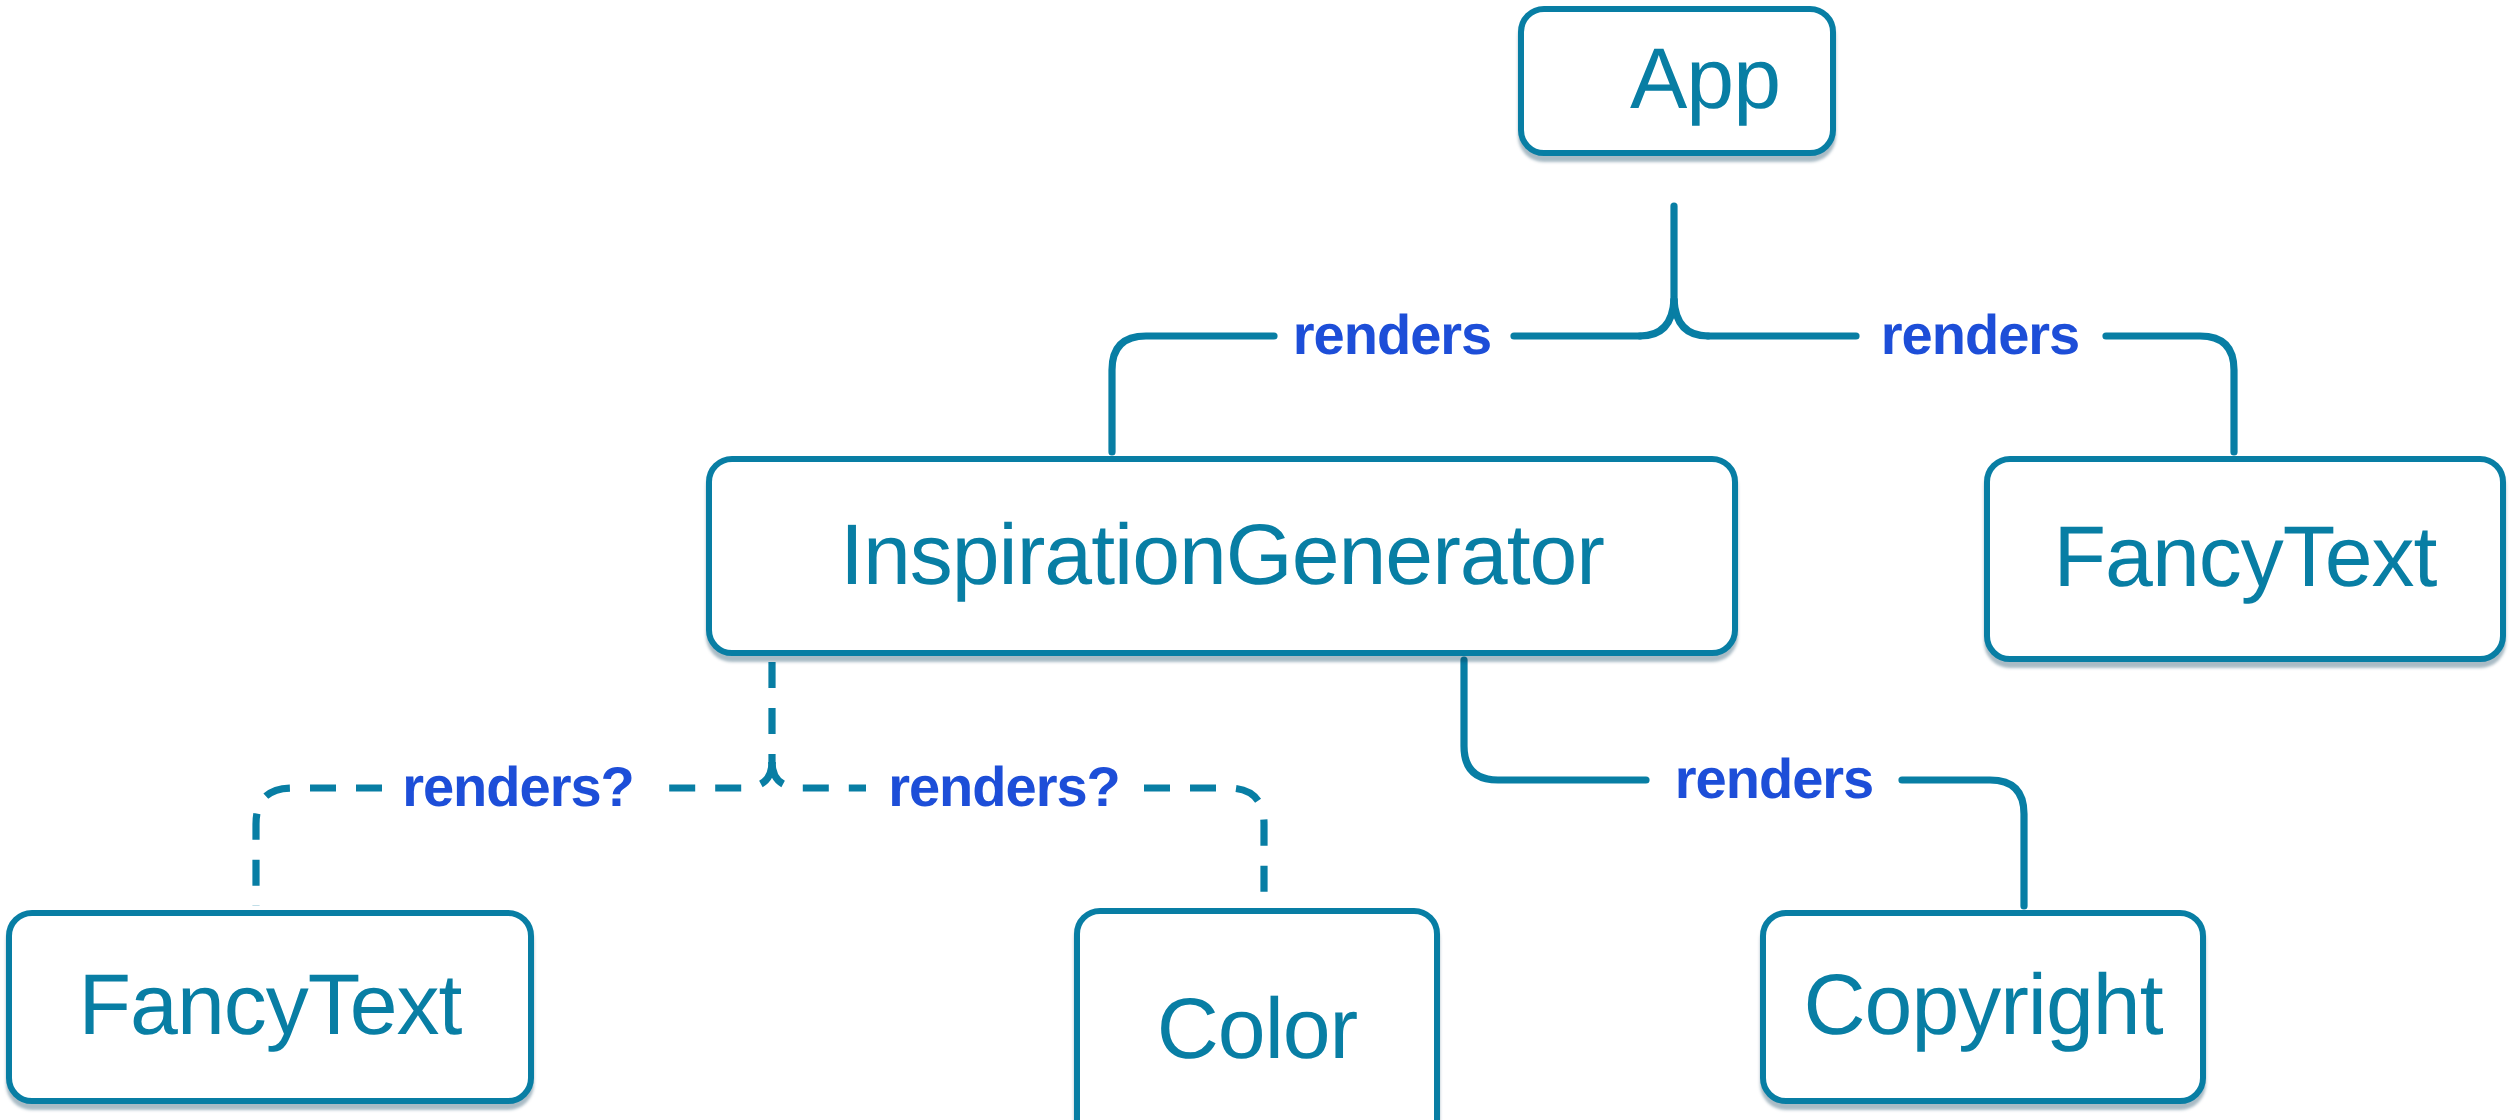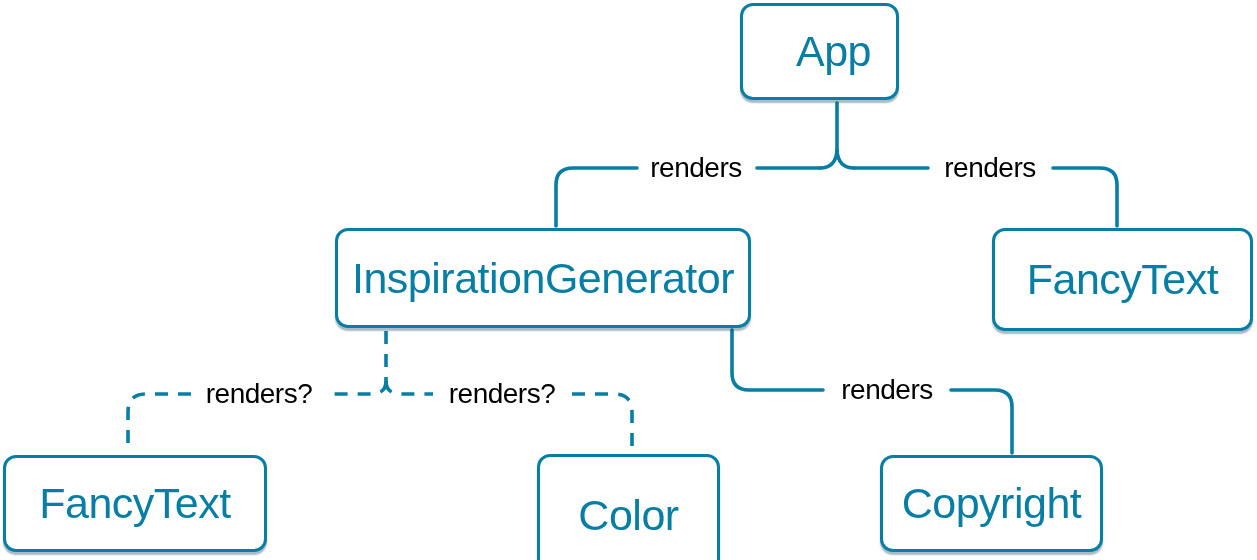--- a/index.html
+++ b/index.html
@@ -46,23 +46,23 @@
   .node-label {
     color: #087ea4;
     font-size: 43px;
     font-weight: 500;
     letter-spacing: -0.5px;
     white-space: nowrap;
   }
   .edge-label {
     position: absolute;
     transform: translate(-50%, -50%);
-    color: #000000;
+    color: #1d4ed8;
     font-size: 28px;
-    font-weight: 400;
+    font-weight: 700;
     letter-spacing: -0.5px;
     white-space: nowrap;
   }
 </style>
 </head>
 <body>
 
 <div class="diagram">
 
   <svg class="edges" viewBox="0 0 1257 560" xmlns="http://www.w3.org/2000/svg">
@@ -82,25 +82,25 @@
 
     <path class="edge dashed" d="M386,331 L386,382"></path>
     <path class="edge dashed" d="M386,381 Q386,394 371,394 L330,394"></path>
     <path class="edge dashed" d="M386,381 Q386,394 401,394 L433,394"></path>
 
     <path class="edge dashed" d="M191,394 L146,394 Q128,394 128,412 L128,453"></path>
 
     <path class="edge dashed" d="M572,394 L614,394 Q632,394 632,412 L632,452"></path>
   </svg>
 
-  <div class="node" style="left:740px; top:3px; width:159px; height:97px;padding-left:28px;">
+  <div class="node" style="left:759px; top:3px; width:159px; height:75px;padding-left:28px;">
     <span class="node-label">App</span>
   </div>
 
-  <div class="node" style="left:335px; top:228px; width:416px; height:100px;">
+  <div class="node" style="left:353px; top:228px; width:516px; height:100px;">
     <span class="node-label">InspirationGenerator</span>
   </div>
 
   <div class="node" style="left:992px; top:228px; width:261px; height:103px;">
     <span class="node-label">FancyText</span>
   </div>
 
   <div class="node" style="left:3px; top:455px; width:264px; height:97px;">
     <span class="node-label">FancyText</span>
   </div>

